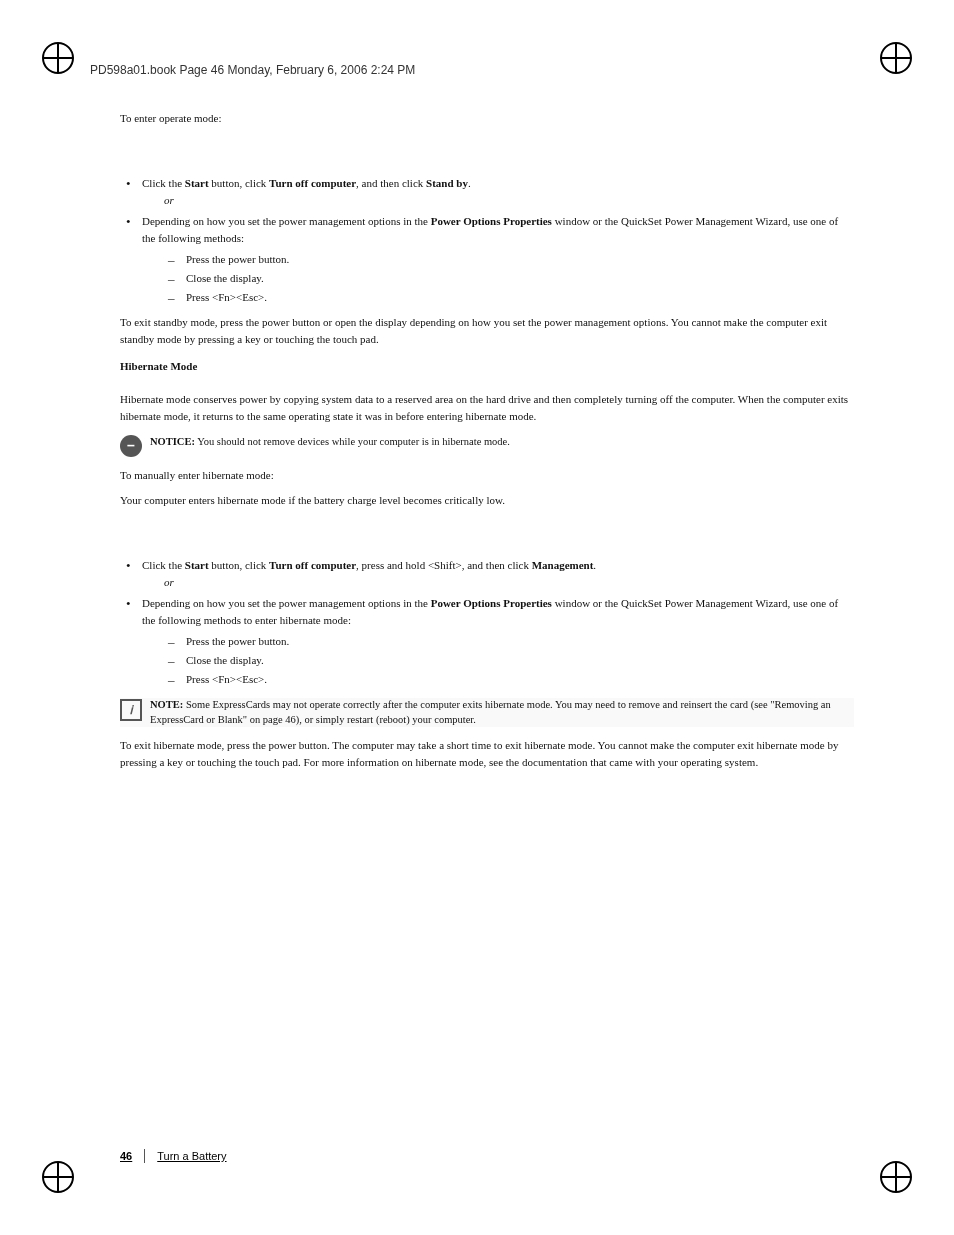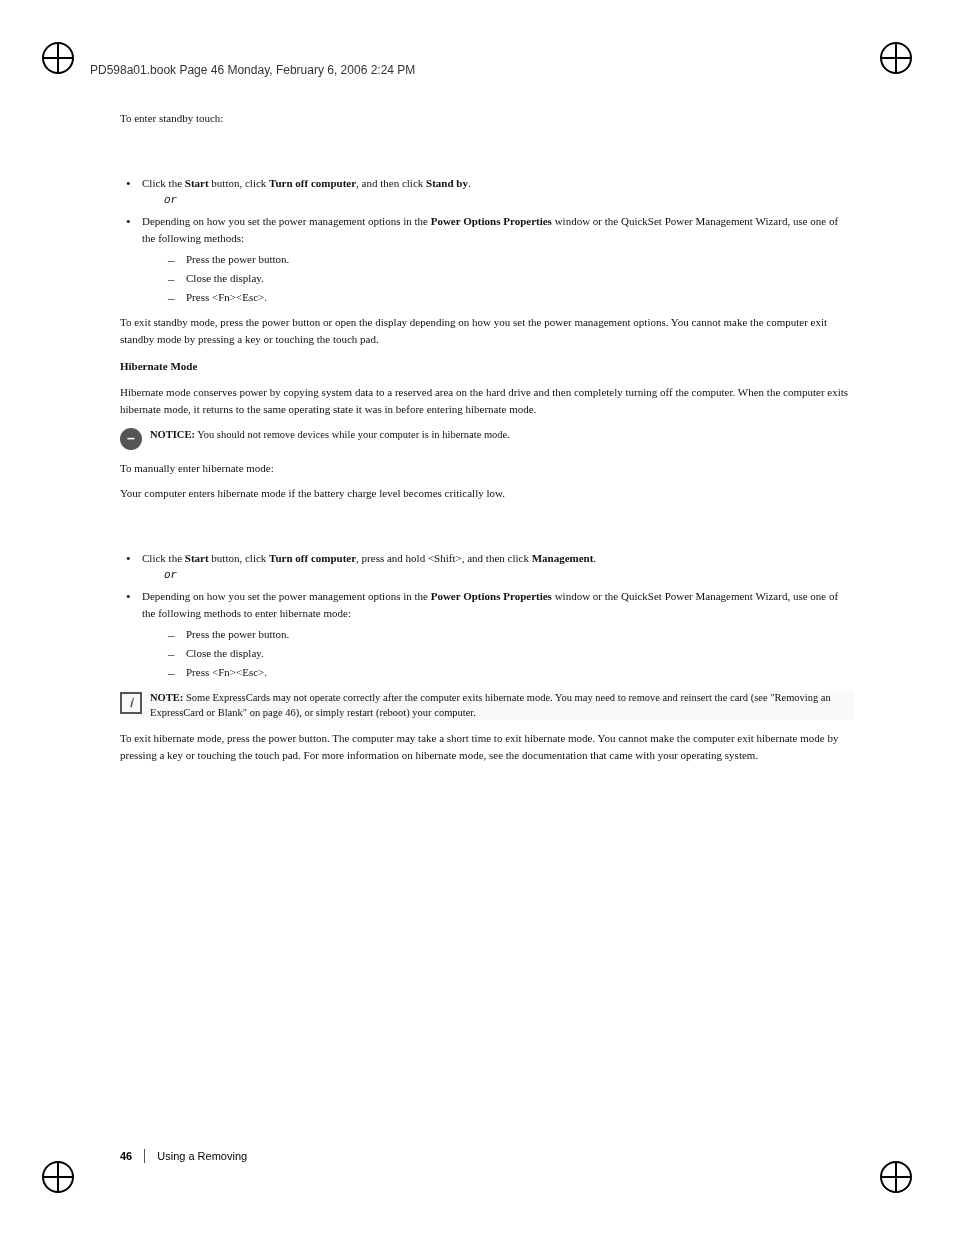--- a/index.html
+++ b/index.html
@@ -109,21 +109,20 @@
       position: absolute;
       left: 6px;
       font-size: 13px;
       line-height: 1.4;
     }
 
     .or-text {
       padding-left: 22px;
       margin-bottom: 4px;
       font-style: italic;
-      font-family: Liberation Mono, monospace;
     }
 
     .sub-list {
       list-style: none;
       padding: 0;
       margin-top: 4px;
       margin-left: 20px;
     }
 
     .sub-list li {
@@ -142,21 +141,21 @@
       font-weight: bold;
     }
 
     .body-text {
       margin-bottom: 8px;
     }
 
     .section-heading {
       font-weight: bold;
       font-size: 11px;
-      margin-bottom: 8px;
+      margin-bottom: 15px;
       margin-top: 10px;
     }
 
     .notice-box {
       display: flex;
       align-items: flex-start;
       margin: 10px 0;
       gap: 8px;
     }
 
@@ -215,20 +214,21 @@
 
     
     .footer {
       position: absolute;
       bottom: 72px;
       left: 120px;
       right: 100px;
       display: flex;
       align-items: center;
       gap: 12px;
+      text-decoration: underline;
     }
 
     .footer-page-num {
       font-size: 11px;
       font-weight: bold;
       font-family: Arial, sans-serif;
     }
 
     .footer-separator {
       width: 1px;
@@ -250,21 +250,21 @@
   <div class="reg-circle reg-tr"></div>
   <div class="reg-circle reg-bl"></div>
   <div class="reg-circle reg-br"></div>
 
   <div class="header-bar">
     <span class="header-text">PD598a01.book  Page 46  Monday, February 6, 2006  2:24 PM</span>
   </div>
 
   <div class="content">
 
-    <p class="intro-text">To enter standby touch:</p>
+    <p class="intro-text">To enter operate mode:</p>
 
     <ul class="bullet-list">
       <li>
         <span>Click the </span><span class="bold">Start</span><span> button, click </span><span class="bold">Turn off computer</span><span>, and then click </span><span class="bold">Stand by</span><span>.</span>
         <div class="or-text">or</div>
       </li>
       <li>
         <span>Depending on how you set the power management options in the </span><span class="bold">Power Options Properties</span><span> window or the QuickSet Power Management Wizard, use one of the following methods:</span>
         <ul class="sub-list">
           <li>Press the power button.</li>
@@ -313,16 +313,16 @@
       </div>
     </div>
 
     <p class="body-text">To exit hibernate mode, press the power button. The computer may take a short time to exit hibernate mode. You cannot make the computer exit hibernate mode by pressing a key or touching the touch pad. For more information on hibernate mode, see the documentation that came with your operating system.</p>
 
   </div>
 
   <div class="footer">
     <span class="footer-page-num">46</span>
     <div class="footer-separator"></div>
-    <span class="footer-section-title">Using a Removing</span>
+    <span class="footer-section-title">Turn a Battery</span>
   </div>
 
 </div>
 
 </body></html>

